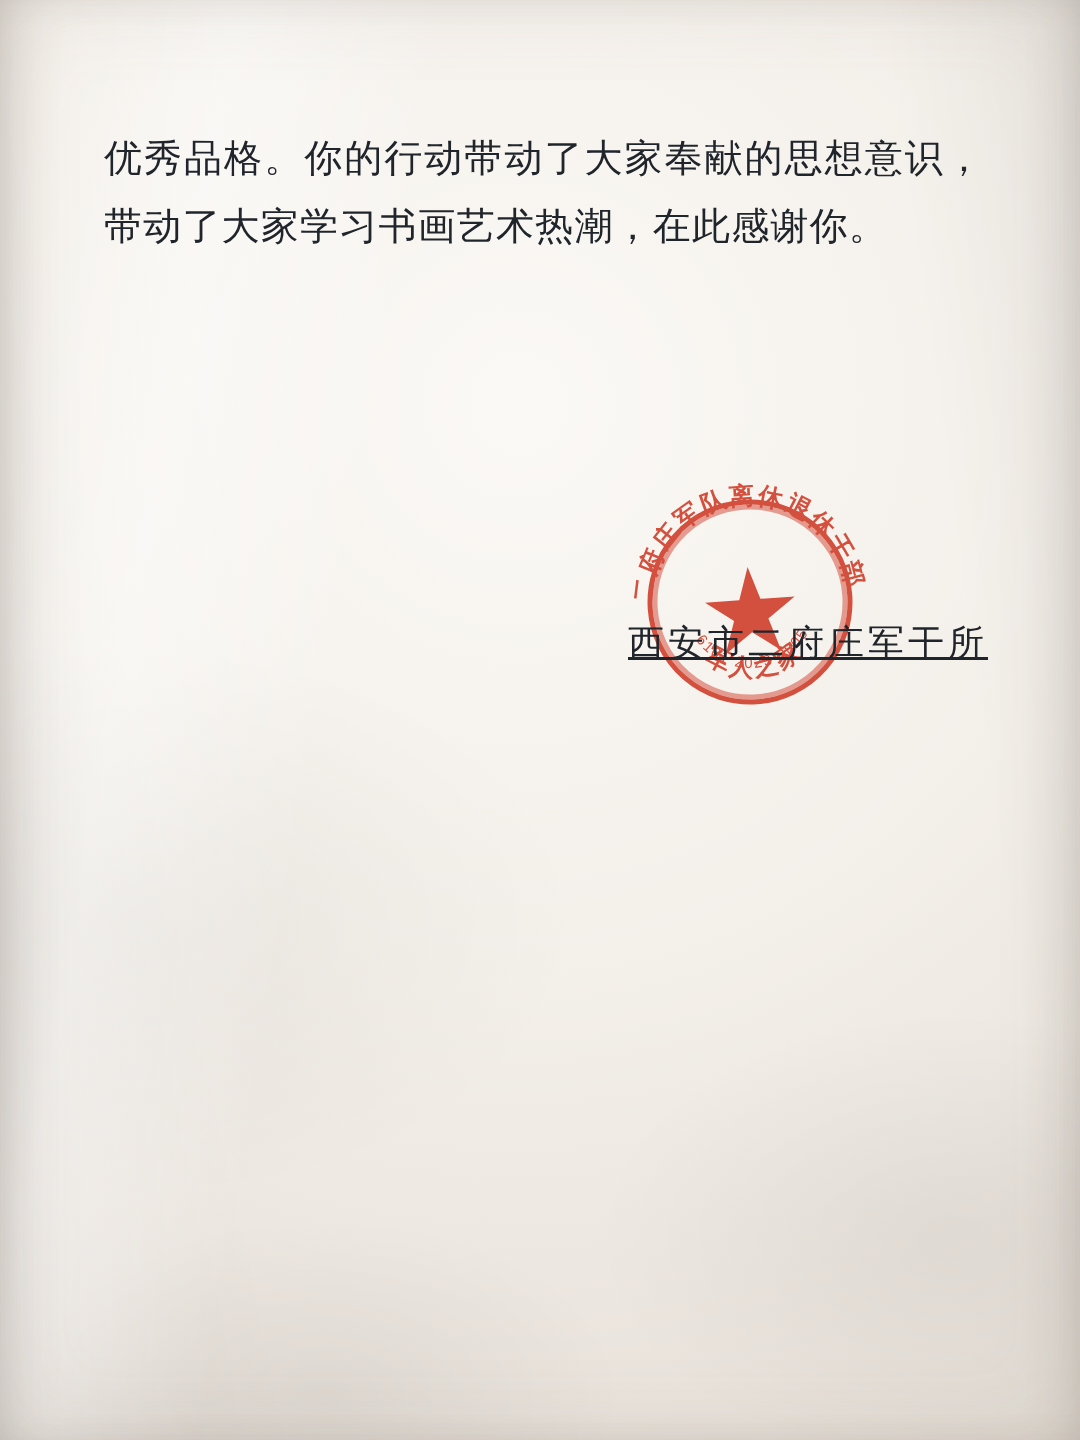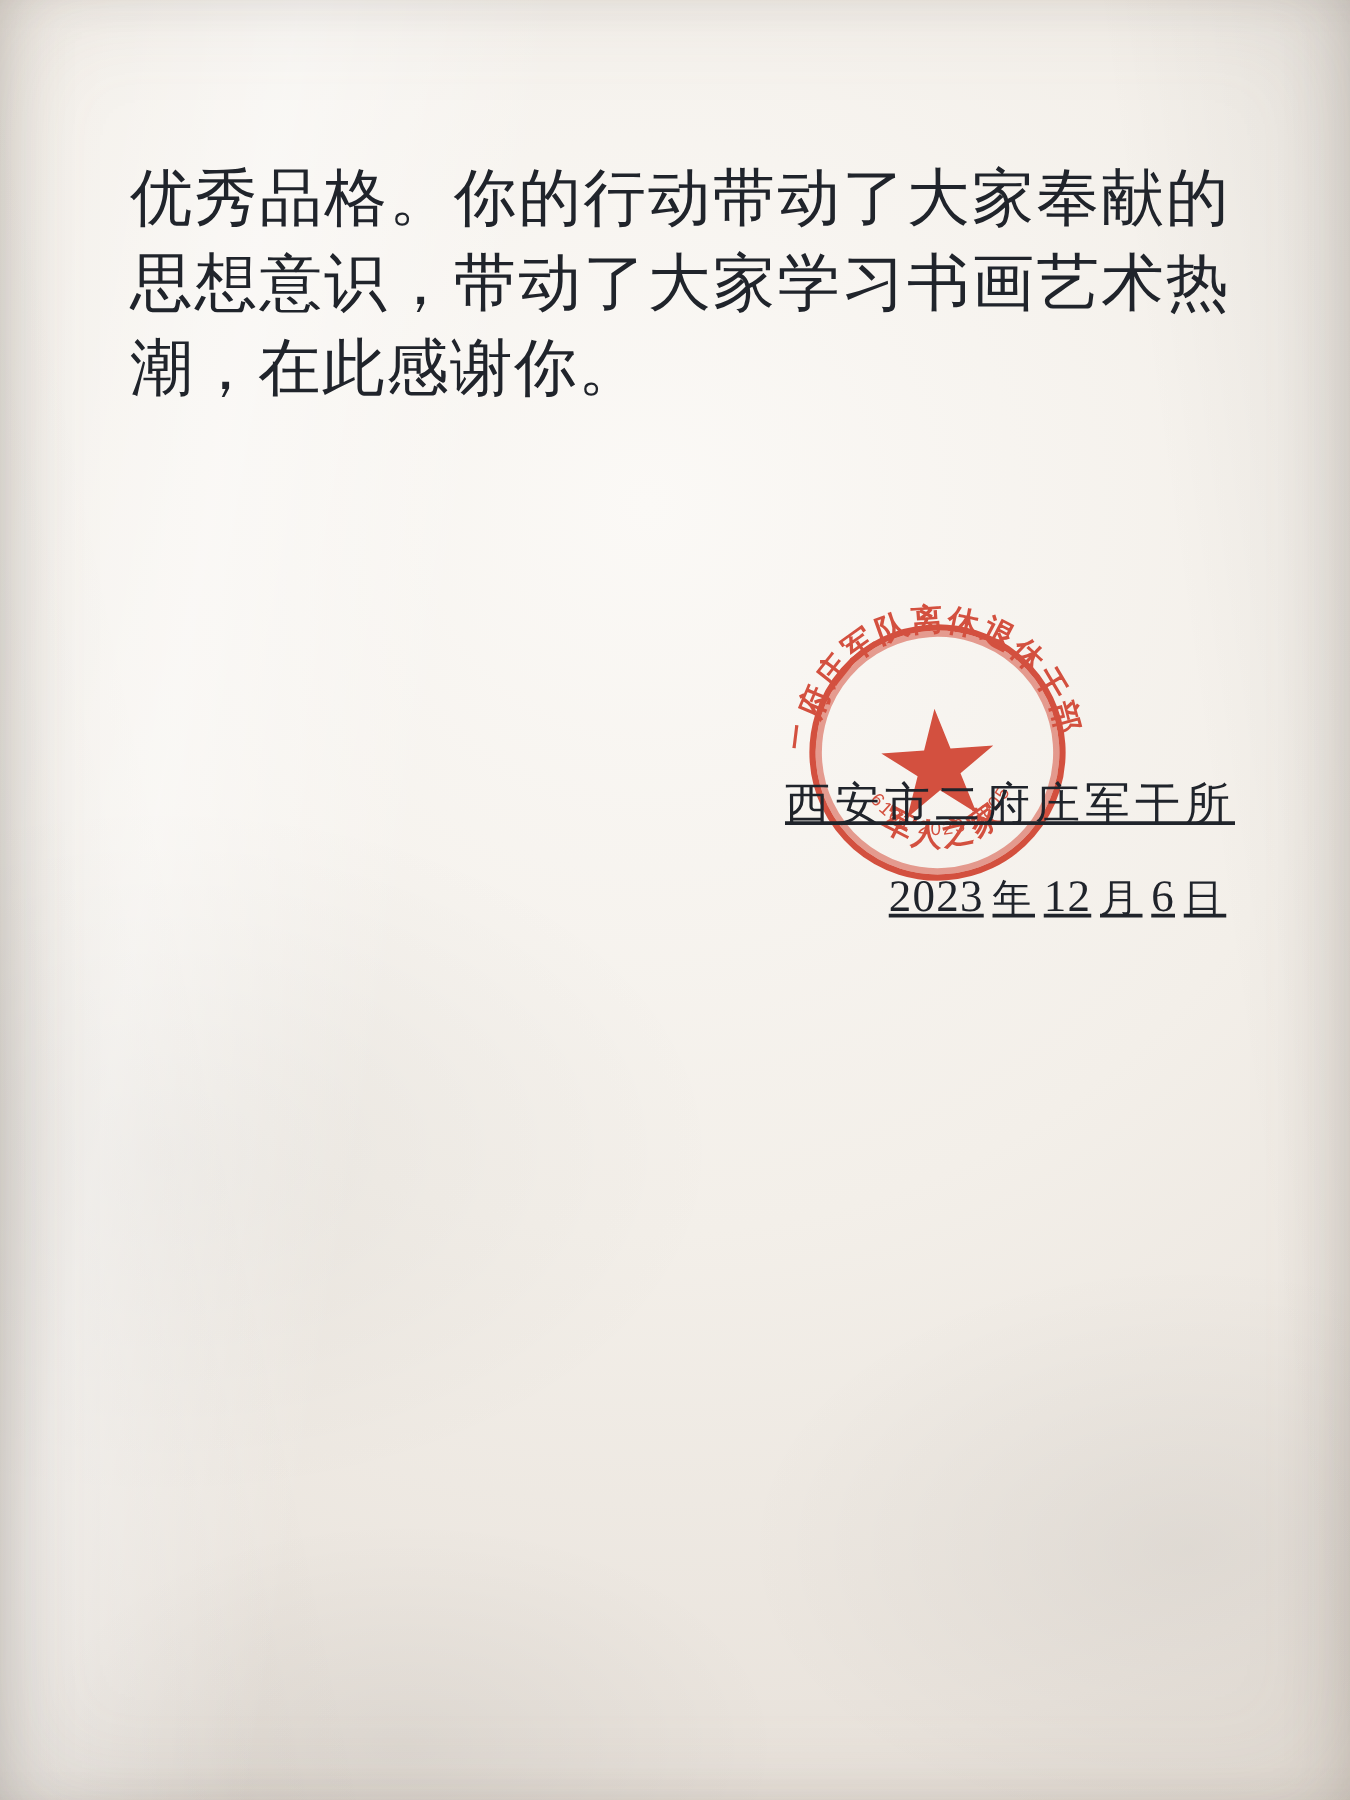--- a/index.html
+++ b/index.html
@@ -46,21 +46,21 @@
       inset -30px 0 60px -40px rgba(90,80,70,0.30);
   }
 
   
   .page-text {
     position: absolute;
     left: 104px;
     top: 124px;
     width: 880px;
     color: #20242b;
-    font-size: 50px;
+    font-size: 38px;
     line-height: 68px;
     letter-spacing: 1.2px;
     text-align: justify;
     text-justify: inter-character;
   }
   .para {
     margin: 0 0 10px 0;
     text-indent: 0;
   }
   .para.indent {
@@ -146,19 +146,16 @@
       </text>
       <text class="seal-code">
         <textPath href="#sealArcCode" startOffset="50%" text-anchor="middle">6101 2023 0805</textPath>
       </text>
       <polygon class="seal-star" points="130,95 140.6,127.6 174.9,127.6 147.2,147.8 157.8,180.4 130,160.2 102.2,180.4 112.8,147.8 85.1,127.6 119.4,127.6"></polygon>
     </svg>
   </div>
 
   <div class="sign-block">
     <div class="sign-org">西安市二府庄军干所</div>
-    <div class="sign-date">
-      <span class="num">2023</span><span class="unit">年</span><span class="num">12</span><span class="unit">月</span><span class="num">6</span><span class="unit">日</span>
-    </div>
   </div>
 
   <div class="edge-shade"></div>
 </div>
 
 </body></html>

